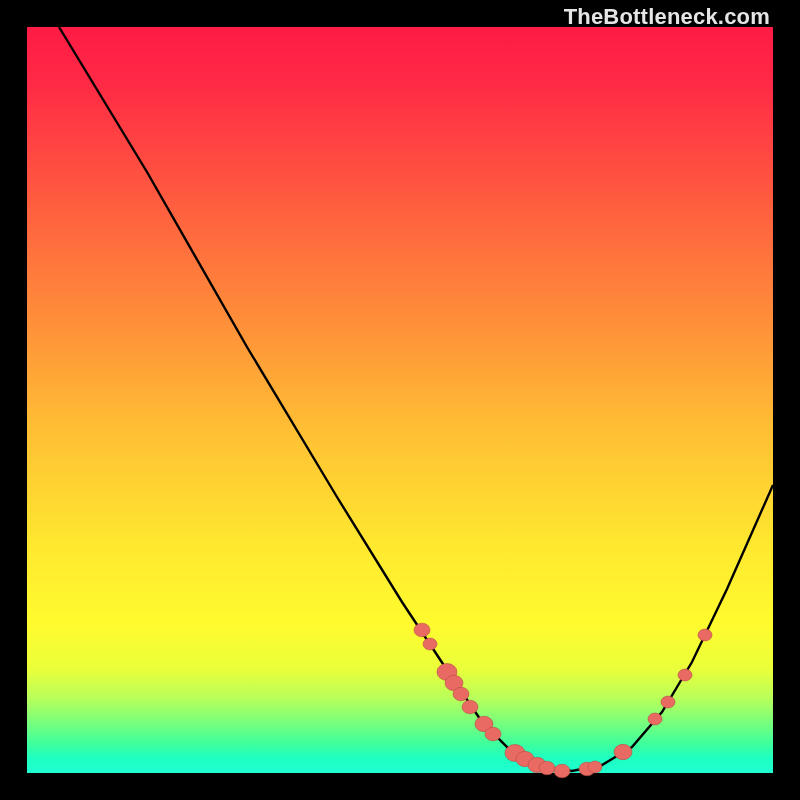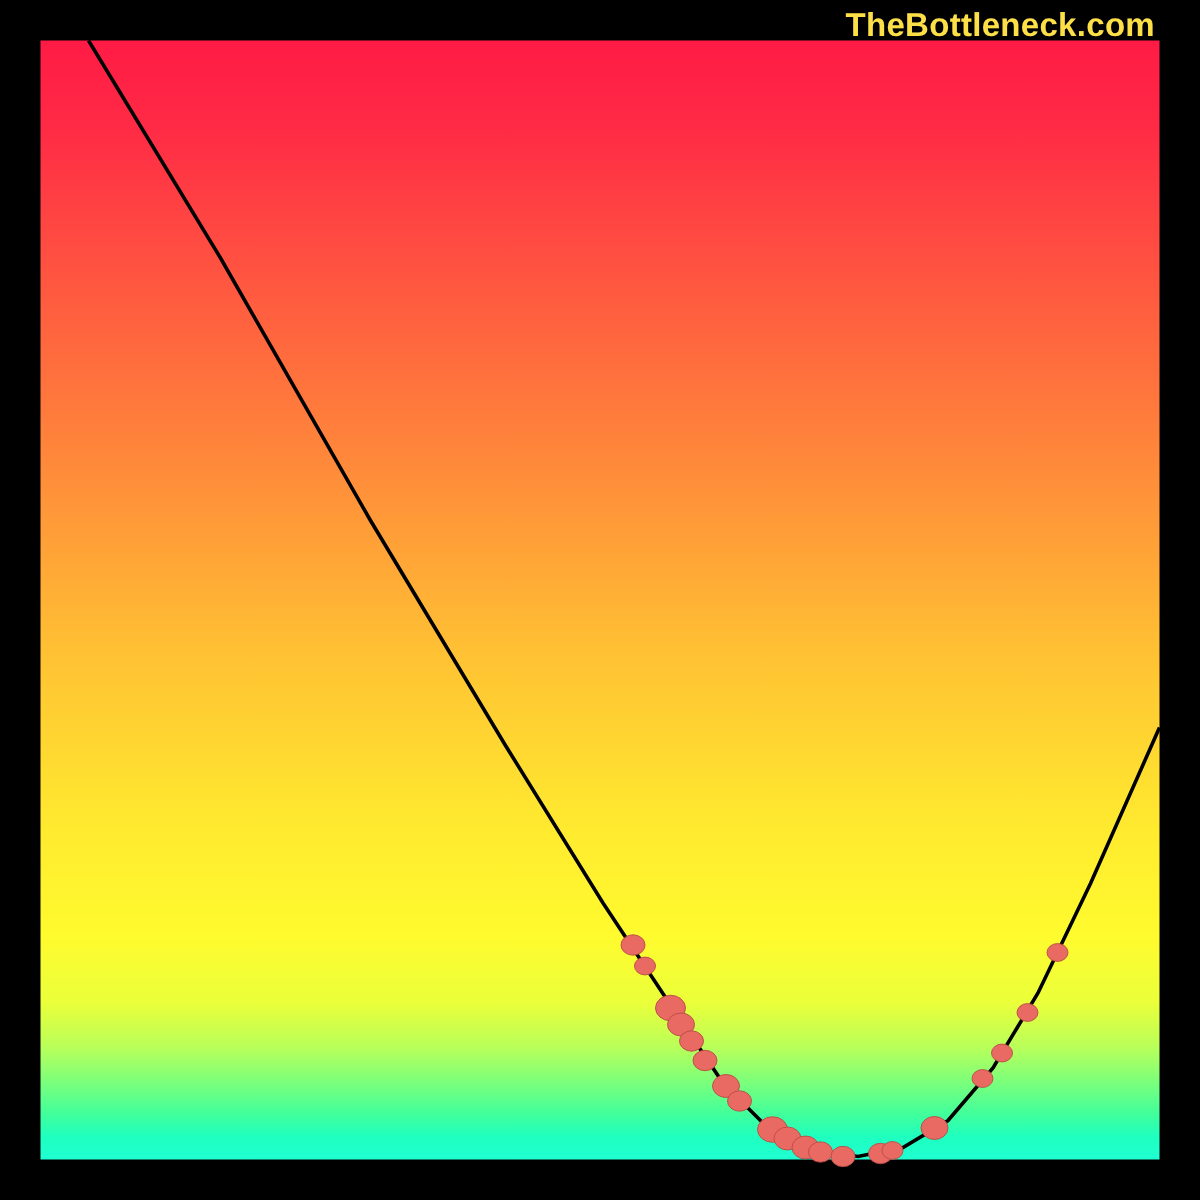--- a/index.html
+++ b/index.html
@@ -30,21 +30,21 @@
       #7dff7a 93%,
       #40ff9c 96%,
       #1effc0 98%,
       #1fffd2 100%
     );
   }
   .attribution {
     position: absolute;
     top: 4px;
     right: 30px;
-    color: #fde047;
+    color: #e5e5e5;
     font-size: 22px;
     font-weight: 600;
     letter-spacing: 0.2px;
   }
   svg.curve {
     position: absolute;
     left: 27px;
     top: 27px;
     width: 746px;
     height: 746px;

